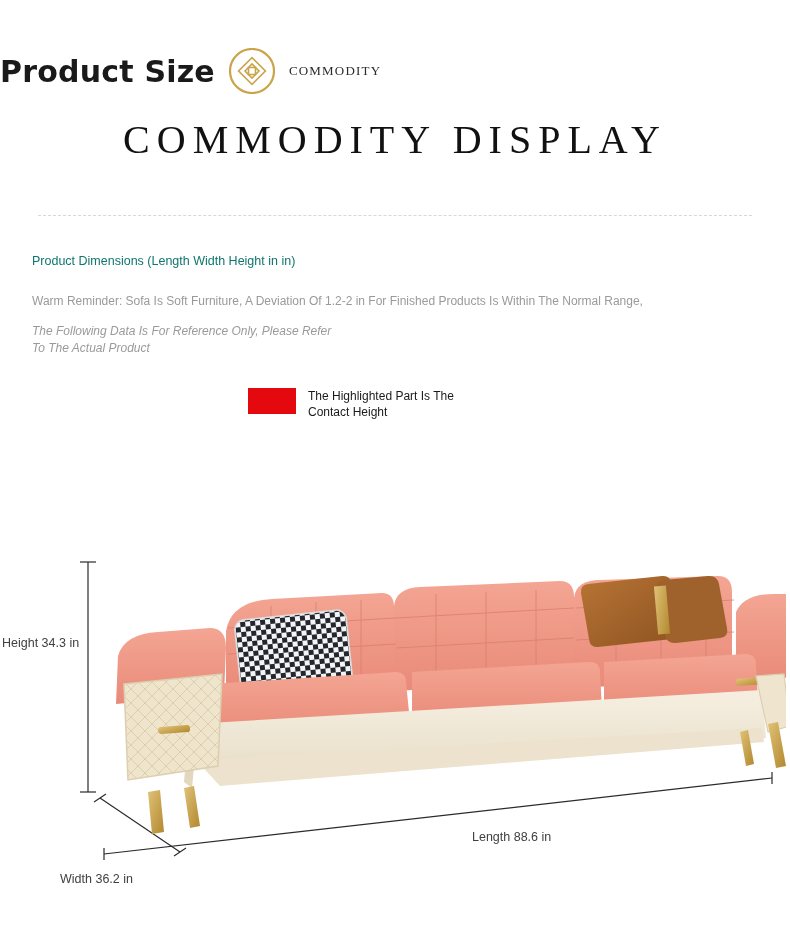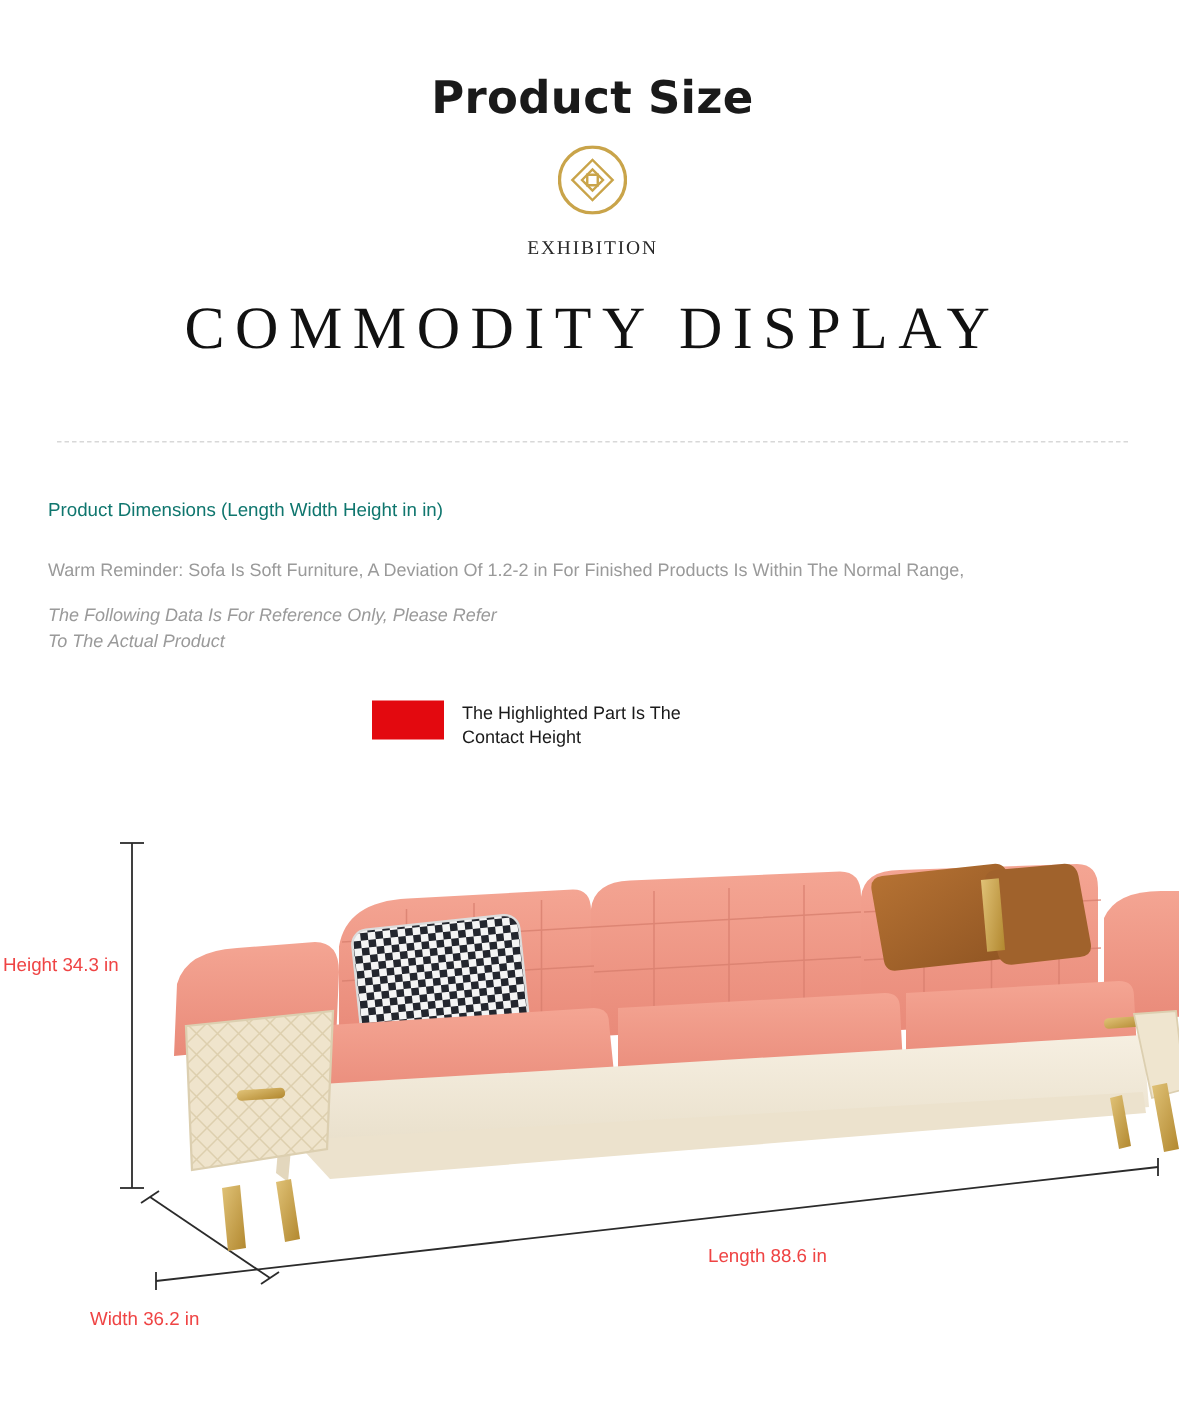--- a/index.html
+++ b/index.html
@@ -18,23 +18,21 @@
   }
 
   
   .header {
     padding-top: 48px;
     text-align: center;
   }
   .header-row {
     display: flex;
     align-items: center;
-    justify-content: center;
     gap: 14px;
-    flex-direction: column;
   }
   .header-title {
     font-size: 30px;
     font-weight: bold;
     letter-spacing: 0.2px;
     color: #1a1a1a;
     font-family: "DejaVu Sans", sans-serif;
   }
   .header-emblem {
     width: 46px;
@@ -113,21 +111,21 @@
     position: absolute;
     left: 0;
     top: 540px;
     width: 790px;
     height: 360px;
   }
 
   .dim-label {
     position: absolute;
     font-size: 12.5px;
-    color: #ef4444;
+    color: #404040;
     white-space: nowrap;
     text-align: center;
   }
   .lbl-height { left: 2px;  top: 636px; }
   .lbl-width  { left: 60px; top: 872px; }
   .lbl-length { left: 472px; top: 830px; }
 
   .sofa-wrap {
     position: absolute;
     left: 96px;
@@ -148,21 +146,21 @@
       <svg width="46" height="46" viewBox="0 0 46 46">
         <circle cx="23" cy="23" r="22" fill="none" stroke="#c9a44a" stroke-width="2.2"></circle>
         <g fill="none" stroke="#c9a44a" stroke-width="1.6">
           <rect x="13.5" y="13.5" width="19" height="19" transform="rotate(45 23 23)"></rect>
           <path d="M16 23 L23 16 L30 23 L23 30 Z"></path>
           <path d="M19.5 19.5 L26.5 19.5 L26.5 26.5 L19.5 26.5 Z"></path>
         </g>
       </svg>
     </div>
 
-    <div class="header-exhibition">EXHIBITION</div>
+    <div class="header-exhibition">COMMODITY</div>
   </div>
 
   <div class="header-sub">COMMODITY DISPLAY</div>
 </div>
 
 <div class="divider"></div>
 
 <div class="info">
   <div class="info-dims">Product Dimensions (Length Width Height in in)</div>
   <div class="info-warn">Warm Reminder: Sofa Is Soft Furniture, A Deviation Of 1.2-2 in For Finished Products Is Within The Normal Range,</div>

